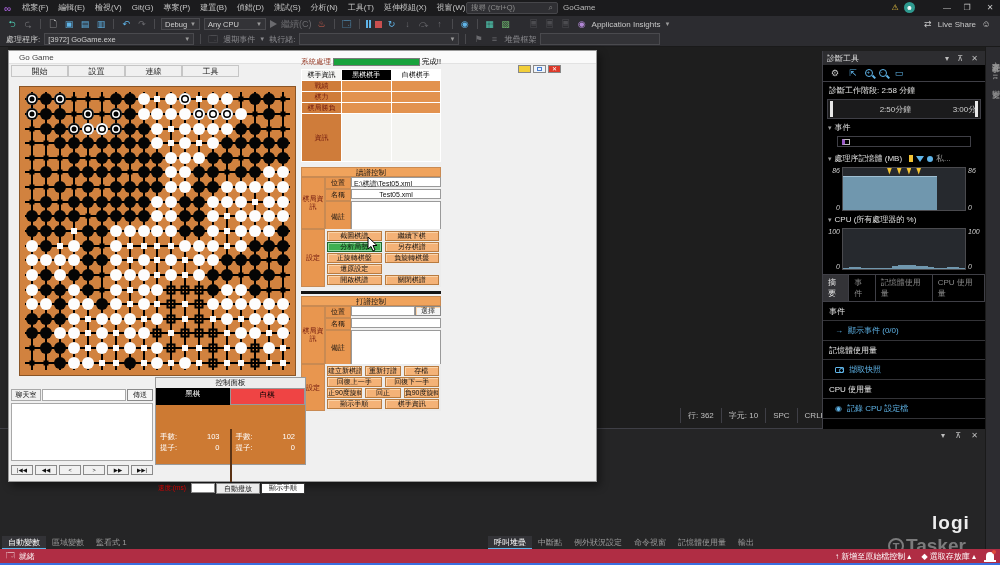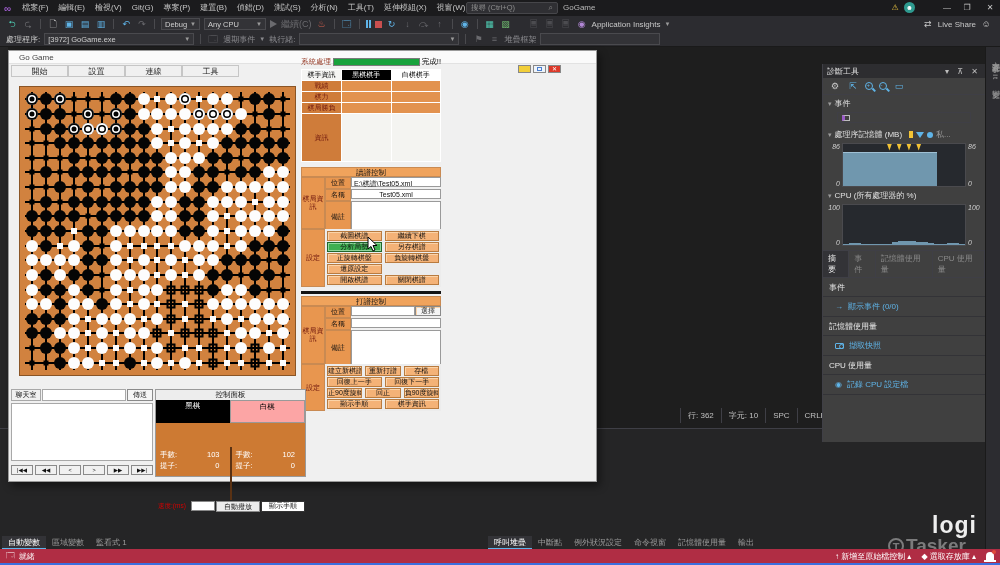--- a/index.html
+++ b/index.html
@@ -43,21 +43,21 @@
   .tabs-row { position:absolute; bottom:0; height:13px; display:flex; }
   .tabs-row .li { padding:0 6px; line-height:13px; color:#9a9a9a; background:#252526; }
   .tabs-row .li.active { color:#fff; background:#333337; border-bottom:1px solid #5fb4e8; }
   #tabs-left { left:2px; } #tabs-center { left:488px; }
 
   
   #right-strip { position:absolute; left:985px; top:0; width:15px; height:502px; background:#2c2c30; border-left:1px solid #1a1a1a; }
   #right-strip .vtab { writing-mode:vertical-rl; color:#9a9a9a; font-size:8px; margin:8px 3px; letter-spacing:1px; }
 
   
-  #diag { position:absolute; left:822px; top:17px; width:163px; height:378px; background:#404040; border-left:1px solid #3f3f46; }
+  #diag { position:absolute; left:822px; top:4px; width:163px; height:378px; background:#000000; border-left:1px solid #3f3f46; }
   #diag-header { height:14px; display:flex; align-items:center; padding:0 4px; background:#2d2d30; }
   #diag-header .t { color:#d8d8d8; }
   #diag-header .hic { margin-left:auto; color:#bdbdbd; letter-spacing:3px; }
   #diag-toolbar { height:17px; display:flex; align-items:center; gap:6px; padding:0 6px; border-bottom:1px solid #3f3f46; }
   .lens { position:relative; width:8px; height:8px; border:1.5px solid #5fb4e8; border-radius:50%; }
   .lens:after { content:""; position:absolute; left:6px; top:6px; width:4px; height:1.5px; background:#5fb4e8; transform:rotate(45deg); }
   .lens .pm { position:absolute; left:0.5px; top:-1px; font-size:6px; color:#5fb4e8; }
   #diag-session { padding:3px 6px; color:#e0e0e0; }
   #diag-timeline { position:relative; margin:0 4px; height:20px; background:#1b1b1c; border:1px solid #3f3f46; color:#cfcfcf; }
   #diag-timeline .tl { position:absolute; top:4px; } #tl1 { left:34%; } #tl2 { left:82%; }
@@ -143,45 +143,45 @@
   #cursor { position:absolute; left:358px; top:186px; z-index:9; }
 
   
   #chat-row { position:absolute; left:2px; top:338px; width:142px; height:12px; display:flex; gap:1px; }
   #chat-label { width:30px; background:#f0f0f0; border:1px solid #a8a8a8; font-size:7px; text-align:center; line-height:10px; color:#111; }
   #chat-input { flex:1; background:#fff; border:1px solid #a8a8a8; }
   #chat-send { width:26px; background:#f5f5f5; border:1px solid #8a8a8a; font-size:7px; text-align:center; line-height:10px; color:#111; }
   #chat-box { position:absolute; left:2px; top:352px; width:142px; height:58px; background:#fff; border:1px solid #a8a8a8; }
   #nav-row { position:absolute; left:2px; top:414px; width:142px; display:flex; gap:2px; }
   #nav-row .li { flex:1; height:10px; background:#f0f0f0; border:1px solid #8a8a8a; font-size:5.5px; line-height:8px; text-align:center; color:#111; }
-  #ctrl-panel { position:absolute; left:146px; top:338px; width:151px; height:88px; border:1px solid #9a9a9a; background:#cd7a33; }
+  #ctrl-panel { position:absolute; left:146px; top:326px; width:151px; height:88px; border:1px solid #9a9a9a; background:#cd7a33; }
   #cp-head { height:10px; background:#ededed; text-align:center; font-size:7.5px; line-height:10px; color:#111; }
-  #cp-cols { display:flex; height:23px;justify-content:center; }
+  #cp-cols { display:flex; height:17px;justify-content:center; }
   #cp-black { flex:1; background:#000; color:#fff; text-align:center; line-height:11px; font-size:7.5px; }
-  #cp-white { flex:1; background:#fca5a5; color:#000; text-align:center; line-height:11px; font-size:7.5px; border:1px solid #999; }
+  #cp-white { flex:1; background:#ef4444; color:#000; text-align:center; line-height:11px; font-size:7.5px; border:1px solid #999; }
   #cp-body { display:flex; height:53px;margin-top:24px; }
   .cp-half { flex:1; padding:2px 4px; color:#fff; font-size:7.5px; }
   .cp-half.l { border-right:2px solid #5a3214; }
   .cp-line { display:flex; justify-content:space-between; padding:1px 6px 0 0; }
   #cp-foot { display:flex; height:12px; align-items:center; gap:1px; }
   #cp-speed { width:34px; color:#d40000; font-size:6.5px; padding-left:2px; }
   #cp-speed-in { width:24px; height:10px; background:#fff; border:1px solid #888; }
   #cp-auto { flex:1; height:11px; background:#ececec; border:1px solid #8a8a8a; font-size:7px; line-height:9px; text-align:center; color:#111; }
   #cp-show { flex:1; height:11px; background:#fff; border:1.5px solid #333; font-size:7px; line-height:8px; text-align:center; color:#111; }
 
   
   #statusbar { position:absolute; left:0; top:549px; width:1000px; height:14px; background:#b02d44; color:#fff; display:flex; align-items:center; padding:0 6px; gap:4px; font-size:8px; }
   #sb-right { margin-left:auto; display:flex; align-items:center; gap:10px; }
   .bell { position:relative; width:8px; height:8px; border-radius:50% 50% 0 0; background:#fff; }
   .bell:after { content:""; position:absolute; left:-2px; bottom:-2px; width:12px; height:2px; background:#fff; }
   .bell .dot { position:absolute; right:-2px; top:-2px; width:4px; height:4px; border-radius:50%; background:#e04a3a; }
   #bottomline { position:absolute; left:0; top:563px; width:1000px; height:2px; background:#3b6fe0; }
 
   
-  #wm-logi { position:absolute; left:932px; top:465px; color:rgba(255,255,255,.92); font-size:23px; font-weight:bold; letter-spacing:1px; }
+  #wm-logi { position:absolute; left:932px; top:465px; color:rgba(255,255,255,.92); font-size:19px; font-weight:bold; letter-spacing:1px; }
   #wm-tasker { position:absolute; left:888px; top:488px; color:rgba(210,210,210,.5); font-size:19px; font-weight:bold; display:flex; align-items:center; gap:2px; }
   #wm-tasker .tcirc { width:16px; height:16px; border:2px solid rgba(210,210,210,.5); border-radius:50%; text-align:center; line-height:15px; font-size:11px; }
 </style>
 </head>
 <body>
 
 <div id="app">
 
   <div id="titlebar">
     <span class="vslogo">∞</span>
@@ -321,20 +321,27 @@
       <div id="diag-toolbar">
         <span class="ico">⚙</span>
         <span class="ico blue">⇱</span>
         <span class="lens">
             <span class="pm">+</span>
           </span>
         <span class="lens">
             <span class="pm">-</span>
           </span>
         <span class="ico blue">▭</span>
+      </div>
+      <div id="diag-session">診斷工作階段: 2:58 分鐘</div>
+      <div id="diag-timeline">
+        <span class="bar" style="left:2px"></span>
+        <span class="tl" id="tl1">2:50分鐘</span>
+        <span class="tl" id="tl2">3:00分</span>
+        <span class="bar" style="right:2px"></span>
       </div>
       <div class="sec-head">
         <span class="arrow">▾</span>
         <span>事件</span>
       </div>
       <div id="evt-track">
           <span id="evt-chip"></span>
         </div>
       <div class="sec-head">
         <span class="arrow">▾</span>

